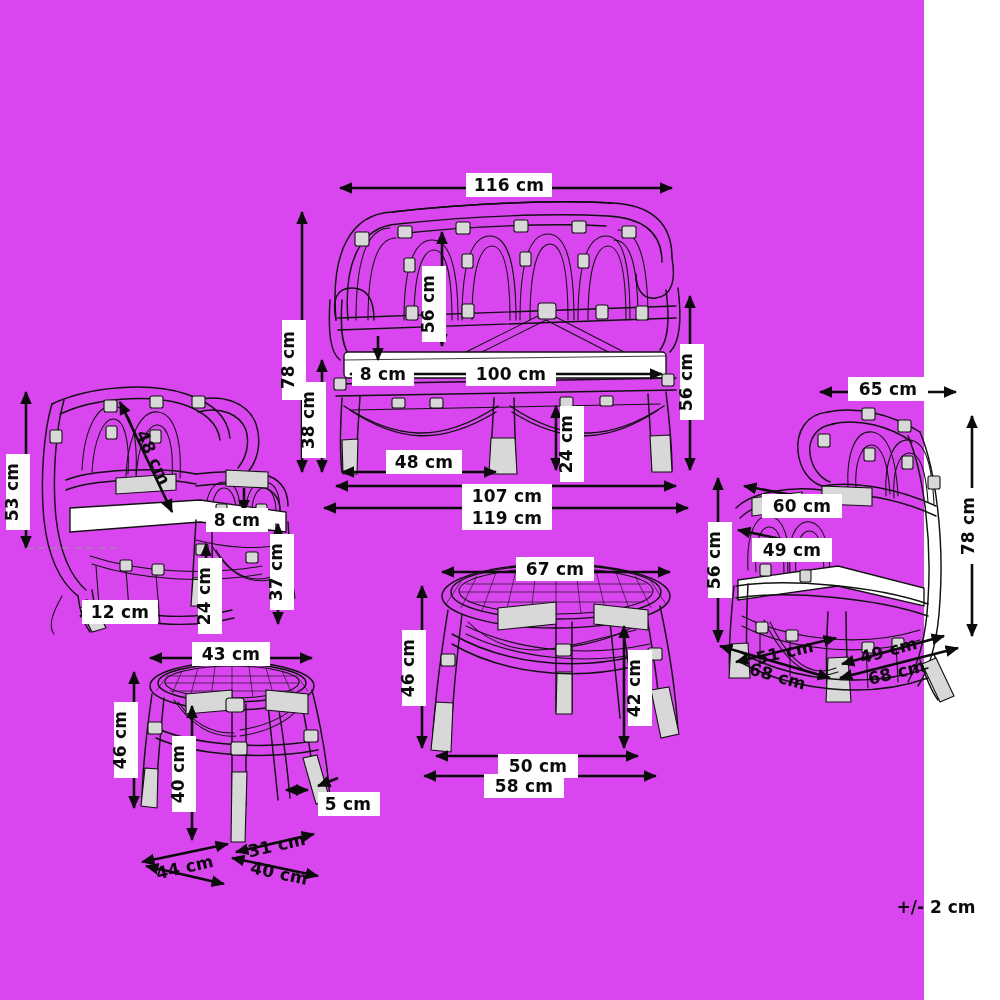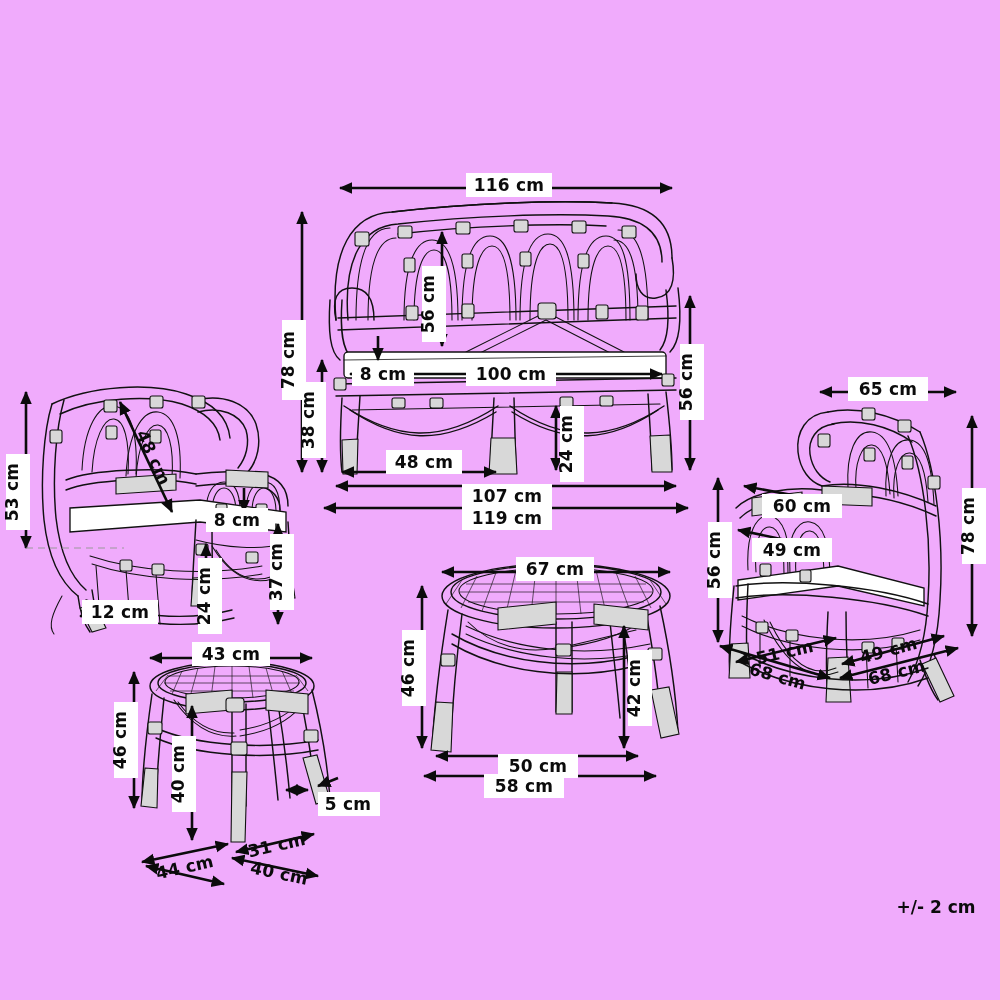--- a/index.html
+++ b/index.html
@@ -1,17 +1,17 @@
 <!DOCTYPE html>
 <html><head>
 <meta charset="utf-8">
 <style>
   html,body{margin:0;padding:0;background:#ffffff;}
   body{width:1000px;height:1000px;overflow:hidden;font-family:"DejaVu Sans",sans-serif;}
-  #sheet{position:relative;width:1000px;height:1000px;background:#f0abfc;text-align:right;}
+  #sheet{position:relative;width:924px;height:1000px;background:#d946ef;text-align:right;}
   svg.layer{position:absolute;left:0;top:0;width:1000px;height:1000px;}
   .dimtext{font-family:"DejaVu Sans",sans-serif;font-weight:bold;fill:#0b0b0b;font-size:17px;letter-spacing:.2px;}
   .tol{font-family:"DejaVu Sans",sans-serif;font-weight:bold;fill:#0b0b0b;font-size:17px;}
   .frame{fill:none;stroke:#111;stroke-width:1.45;stroke-linecap:round;stroke-linejoin:round;}
   .frame.thin{stroke-width:1.05;}
   .frame.hair{stroke-width:.8;}
   .wrapfill{fill:#d8d8d8;stroke:#111;stroke-width:1.1;}
   .weave{stroke:#111;stroke-width:.65;fill:none;}
   .dimline{stroke:#0b0b0b;stroke-width:2.6;fill:none;}
   .dashed{stroke:#9a9a9a;stroke-width:1.1;stroke-dasharray:7 5;fill:none;}

